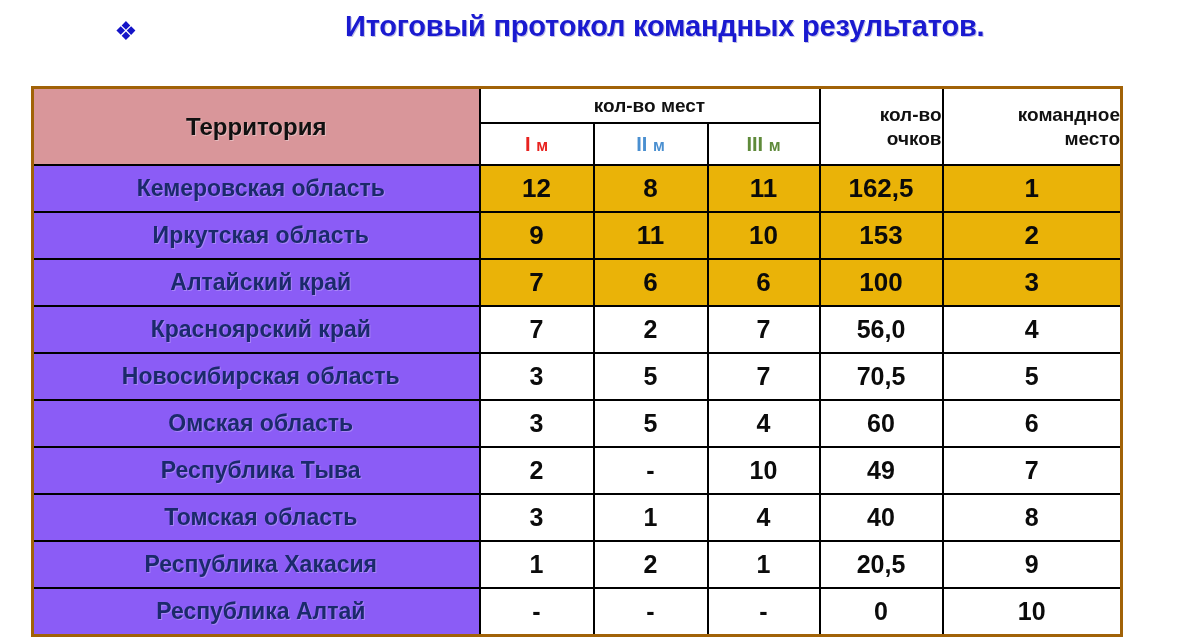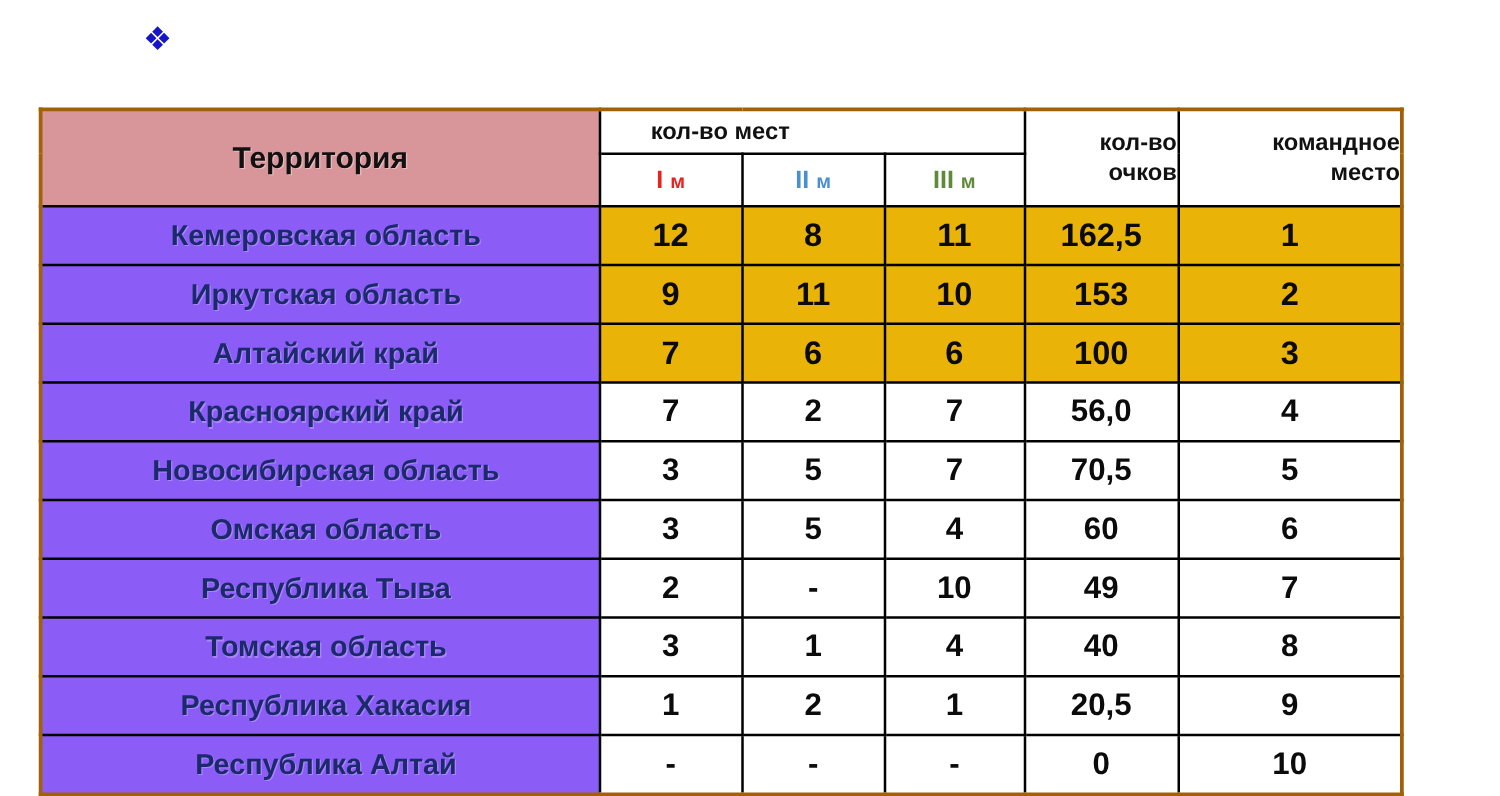--- a/index.html
+++ b/index.html
@@ -85,23 +85,22 @@
     text-align: center;
     vertical-align: middle;
     text-shadow: 1px 1px 0 rgba(255,255,255,0.35);
   }
   th.group-head {
     background: #ffffff;
     height: 33px;
     font-size: 19px;
     font-weight: bold;
     color: #111111;
-    text-align: left;
-    vertical-align: middle;
-    padding-left: 40px;
+    text-align: center;
+    vertical-align: middle;
   }
   th.stacked-head {
     background: #ffffff;
     height: 75px;
     font-size: 19px;
     font-weight: bold;
     color: #111111;
     text-align: right;
     vertical-align: middle;
     line-height: 1.25;
@@ -145,20 +144,21 @@
   }
   tr.highlight td.num-cell {
     font-size: 26px;
   }
 </style>
 </head>
 <body>
 
 <div class="title-row">
   <span class="bullet-icon">❖</span>
+  <div class="doc-title">Итоговый протокол командных результатов.</div>
 </div>
 
 <table class="results-table">
   <colgroup>
     <col class="c-terr">
     <col class="c-m1">
     <col class="c-m2">
     <col class="c-m3">
     <col class="c-pts">
     <col class="c-place">

